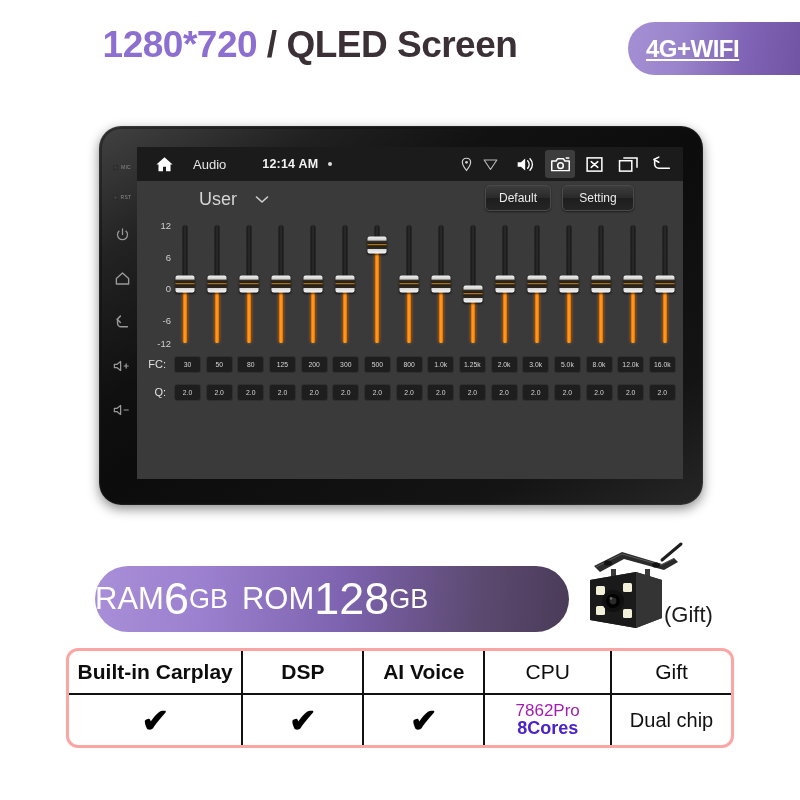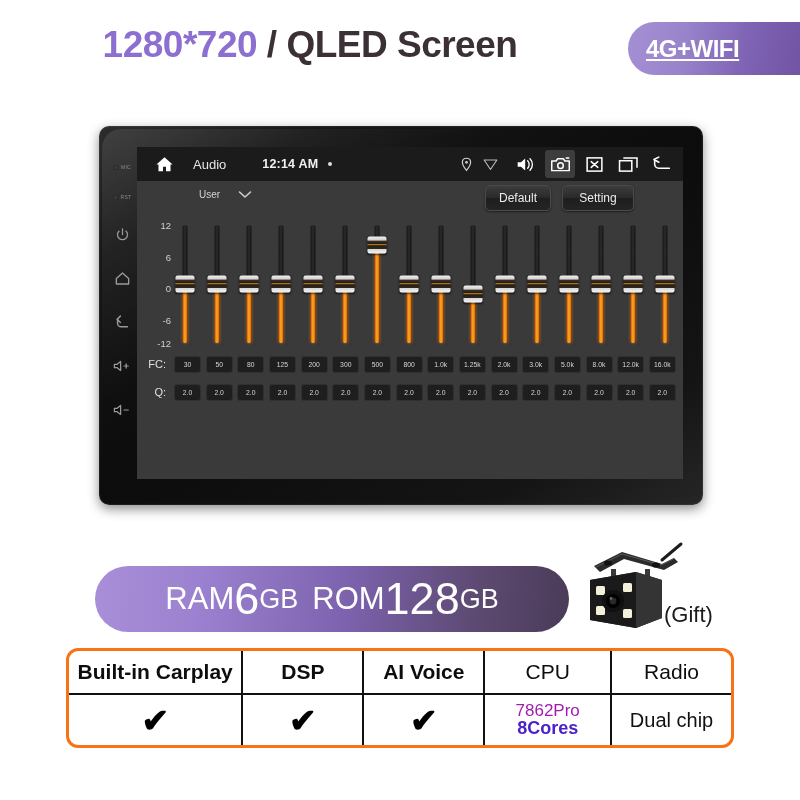--- a/index.html
+++ b/index.html
@@ -34,21 +34,21 @@
   .badge-4g span {
     color: #ffffff; font-size: 24px; font-weight: bold; letter-spacing: -0.5px;
     white-space: nowrap;
     text-decoration: underline;
   }
 
   
   .device {
     position: absolute; left: 99px; top: 126px;
     width: 604px; height: 379px;
-    border-radius: 10px;
+    border-radius: 22px;
     background: linear-gradient(150deg, #2c2c2c 0%, #161616 18%, #0c0c0c 50%, #141414 82%, #262626 100%);
     box-shadow: 0 4px 12px rgba(0,0,0,.45), inset 0 0 2px rgba(255,255,255,.25);
     padding: 0;
   }
   .device-inner-sheen {
     position: absolute; inset: 3px;
     border-radius: 19px;
     background: linear-gradient(145deg, rgba(255,255,255,.10), rgba(255,255,255,0) 35%);
     pointer-events: none;
   }
@@ -96,21 +96,21 @@
   .sb-ico.loc { width: 18px; }
   .sb-ico.wifi { width: 22px; margin-right: 6px; }
 
   
   .eq-top {
     position: absolute; left: 0; top: 34px; width: 546px; height: 38px;
   }
   .user-sel {
     position: absolute; left: 62px; top: 8px;
     display: flex; align-items: center; gap: 18px;
-    color: #d4d4d4; font-size: 10px;
+    color: #d4d4d4; font-size: 18px;
   }
   .user-sel .chev { display: flex; }
   .btn-dark {
     position: absolute; top: 4px; height: 26px;
     border-radius: 5px;
     background: linear-gradient(180deg, #3d3d3d 0%, #2a2a2a 48%, #1e1e1e 52%, #242424 100%);
     border: 1px solid #4a4a4a;
     color: #ececec; font-size: 12px;
     display: flex; align-items: center; justify-content: center;
     box-shadow: 0 1px 2px rgba(0,0,0,.5);
@@ -175,39 +175,39 @@
     display: flex; align-items: center; justify-content: center;
   }
   .row-fc { top: 134px; }
   .row-q  { top: 162px; }
 
   
   .ram-pill {
     position: absolute; left: 95px; top: 566px;
     width: 474px; height: 66px; border-radius: 33px;
     background: linear-gradient(95deg, #a98fd8 0%, #9b81cf 22%, #7e63b0 52%, #5d4a72 80%, #4a3b58 100%);
-    display: flex; align-items: center; justify-content: center;
+    display: flex; align-items: center; 
     color: #fff; white-space: nowrap;
   }
   .ram-pill .w1 { font-size: 31px; }
   .ram-pill .big { font-size: 45px; }
   .ram-pill .sm { font-size: 27px; }
 
   
   .camera { position: absolute; left: 578px; top: 536px; width: 112px; height: 98px; }
   .gift-label {
     position: absolute; left: 664px; top: 602px;
     font-size: 22px; color: #1b1b1b;
   }
 
   
   .spec-table {
     position: absolute; left: 66px; top: 648px;
     width: 668px; height: 100px;
-    border: 3px solid #f97316; border-radius: 12px;
+    border: 3px solid #fca5a5; border-radius: 12px;
     background: #fff; overflow: hidden;
     display: flex;
   }
   .spec-col {
     flex: 1; display: flex; flex-direction: column;
     border-right: 2px solid #111;
   }
   .spec-col:last-child { border-right: none; }
   .spec-col.wide { flex: 1.45; }
   .spec-col.cpu { flex: 1.05; }
@@ -558,18 +558,18 @@
       <div class="spec-col cpu">
         <div class="spec-head">CPU</div>
         <div class="spec-cell">
           <div class="cpu-lines">
             <span class="cpu-l1">7862Pro</span>
             <span class="cpu-l2">8Cores</span>
           </div>
         </div>
       </div>
       <div class="spec-col">
-        <div class="spec-head">Radio</div>
+        <div class="spec-head">Gift</div>
         <div class="spec-cell">Dual chip</div>
       </div>
     </div>
 
 </div>
 
 </body></html>

